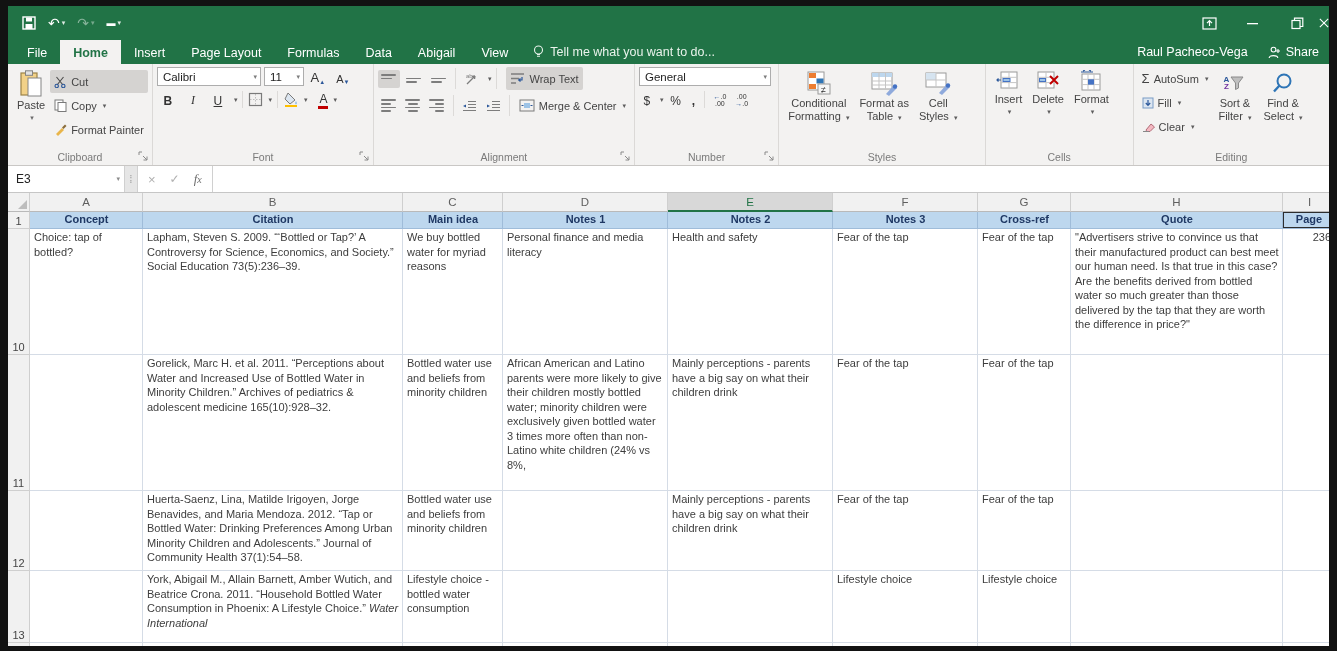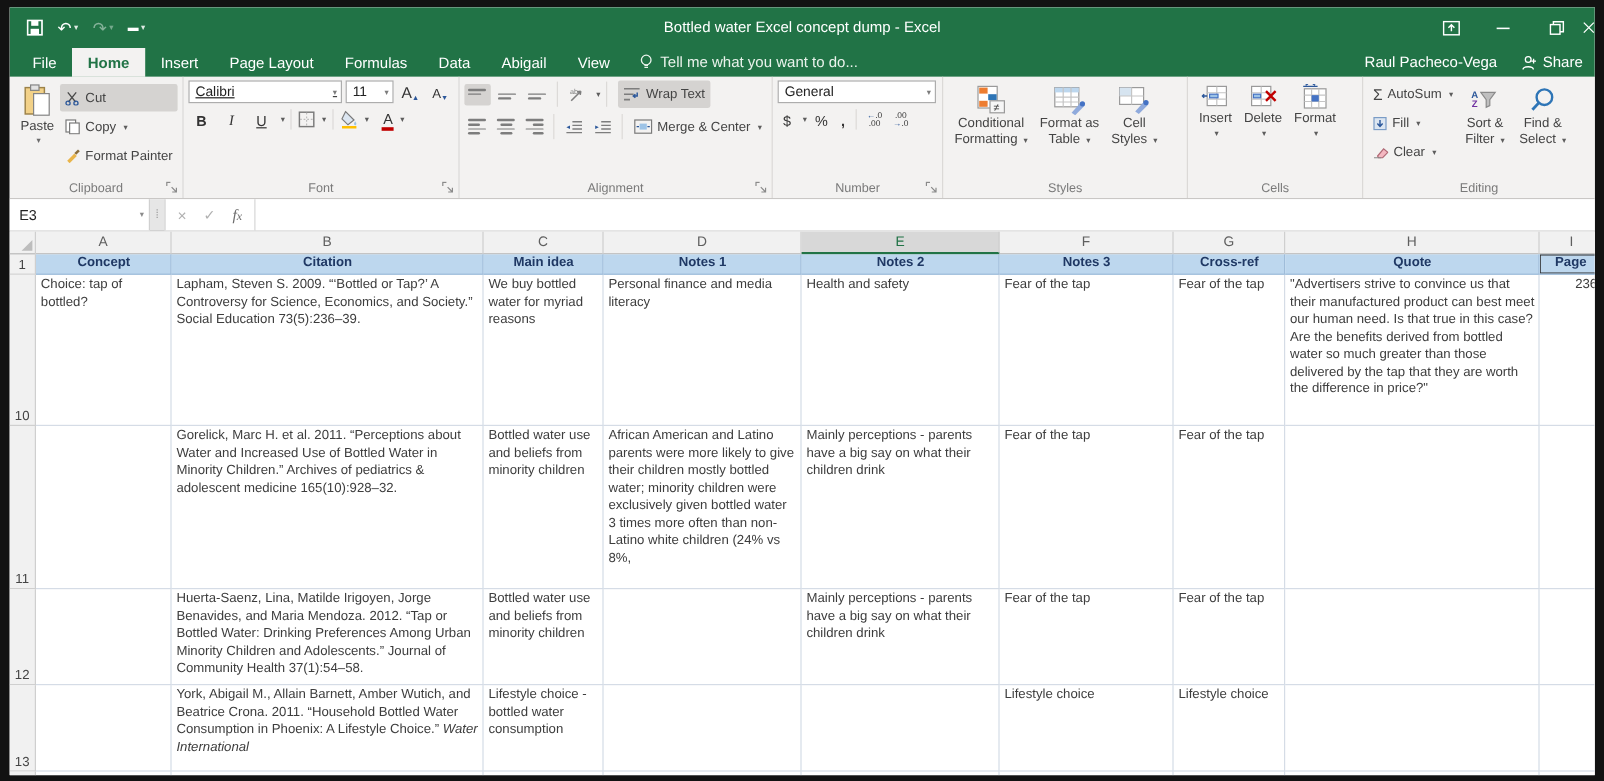--- a/index.html
+++ b/index.html
@@ -104,21 +104,20 @@
             <rect x="3.5" y="8" width="7" height="5" fill="#fff"></rect>
           </svg>
       </span>
       <span class="qbtn">↶<span class="dd">▾</span></span>
       <span class="qbtn dim">↷<span class="dd">▾</span></span>
       <span class="qbtn">
           <span style="font-size:9px;">▬</span>
           <span class="dd">▾</span>
         </span>
     </div>
-    <div class="title-text">Bottled water Excel concept dump - Excel</div>
     <div class="winctl">
       <span class="winbtn">
         <svg width="15" height="13" viewBox="0 0 15 13">
             <rect x="1" y="1" width="13" height="11" fill="none" stroke="#fff" stroke-width="1.2"></rect>
             <path d="M7.5 9 L7.5 4 M5 6.2 L7.5 3.7 L10 6.2" stroke="#fff" stroke-width="1.2" fill="none"></path>
           </svg>
       </span>
       <span class="winbtn">
         <svg width="12" height="12" viewBox="0 0 12 12">
             <rect x="0" y="6" width="11" height="1.3" fill="#fff"></rect>
@@ -220,21 +219,21 @@
       <span class="launcher">
         <svg width="10" height="10" viewBox="0 0 10 10">
             <path d="M1 4 V1 H4 M5 5 L9 9 M9 5.5 V9 H5.5" stroke="#8a8a8a" fill="none"></path>
           </svg>
       </span>
     </div>
 
     <div class="group" style="width:232px;">
       <div class="font-rows" style="width:100%;">
         <div class="row-h">
-          <div class="combo" style="width:128px;text-decoration:underline;">
+          <div class="combo" style="width:104px;">
             <span>Calibri</span>
               <span class="dd">▾</span>
           </div>
           <div class="combo" style="width:40px;">
             <span>11</span>
               <span class="dd">▾</span>
           </div>
           <span class="fmt-btn" style="font-size:13px;">A<sup style="font-size:6px;color:#2b579a;">▲</sup></span>
           <span class="fmt-btn" style="font-size:11px;">A<sup style="font-size:6px;color:#2b579a;">▼</sup></span>
         </div>

